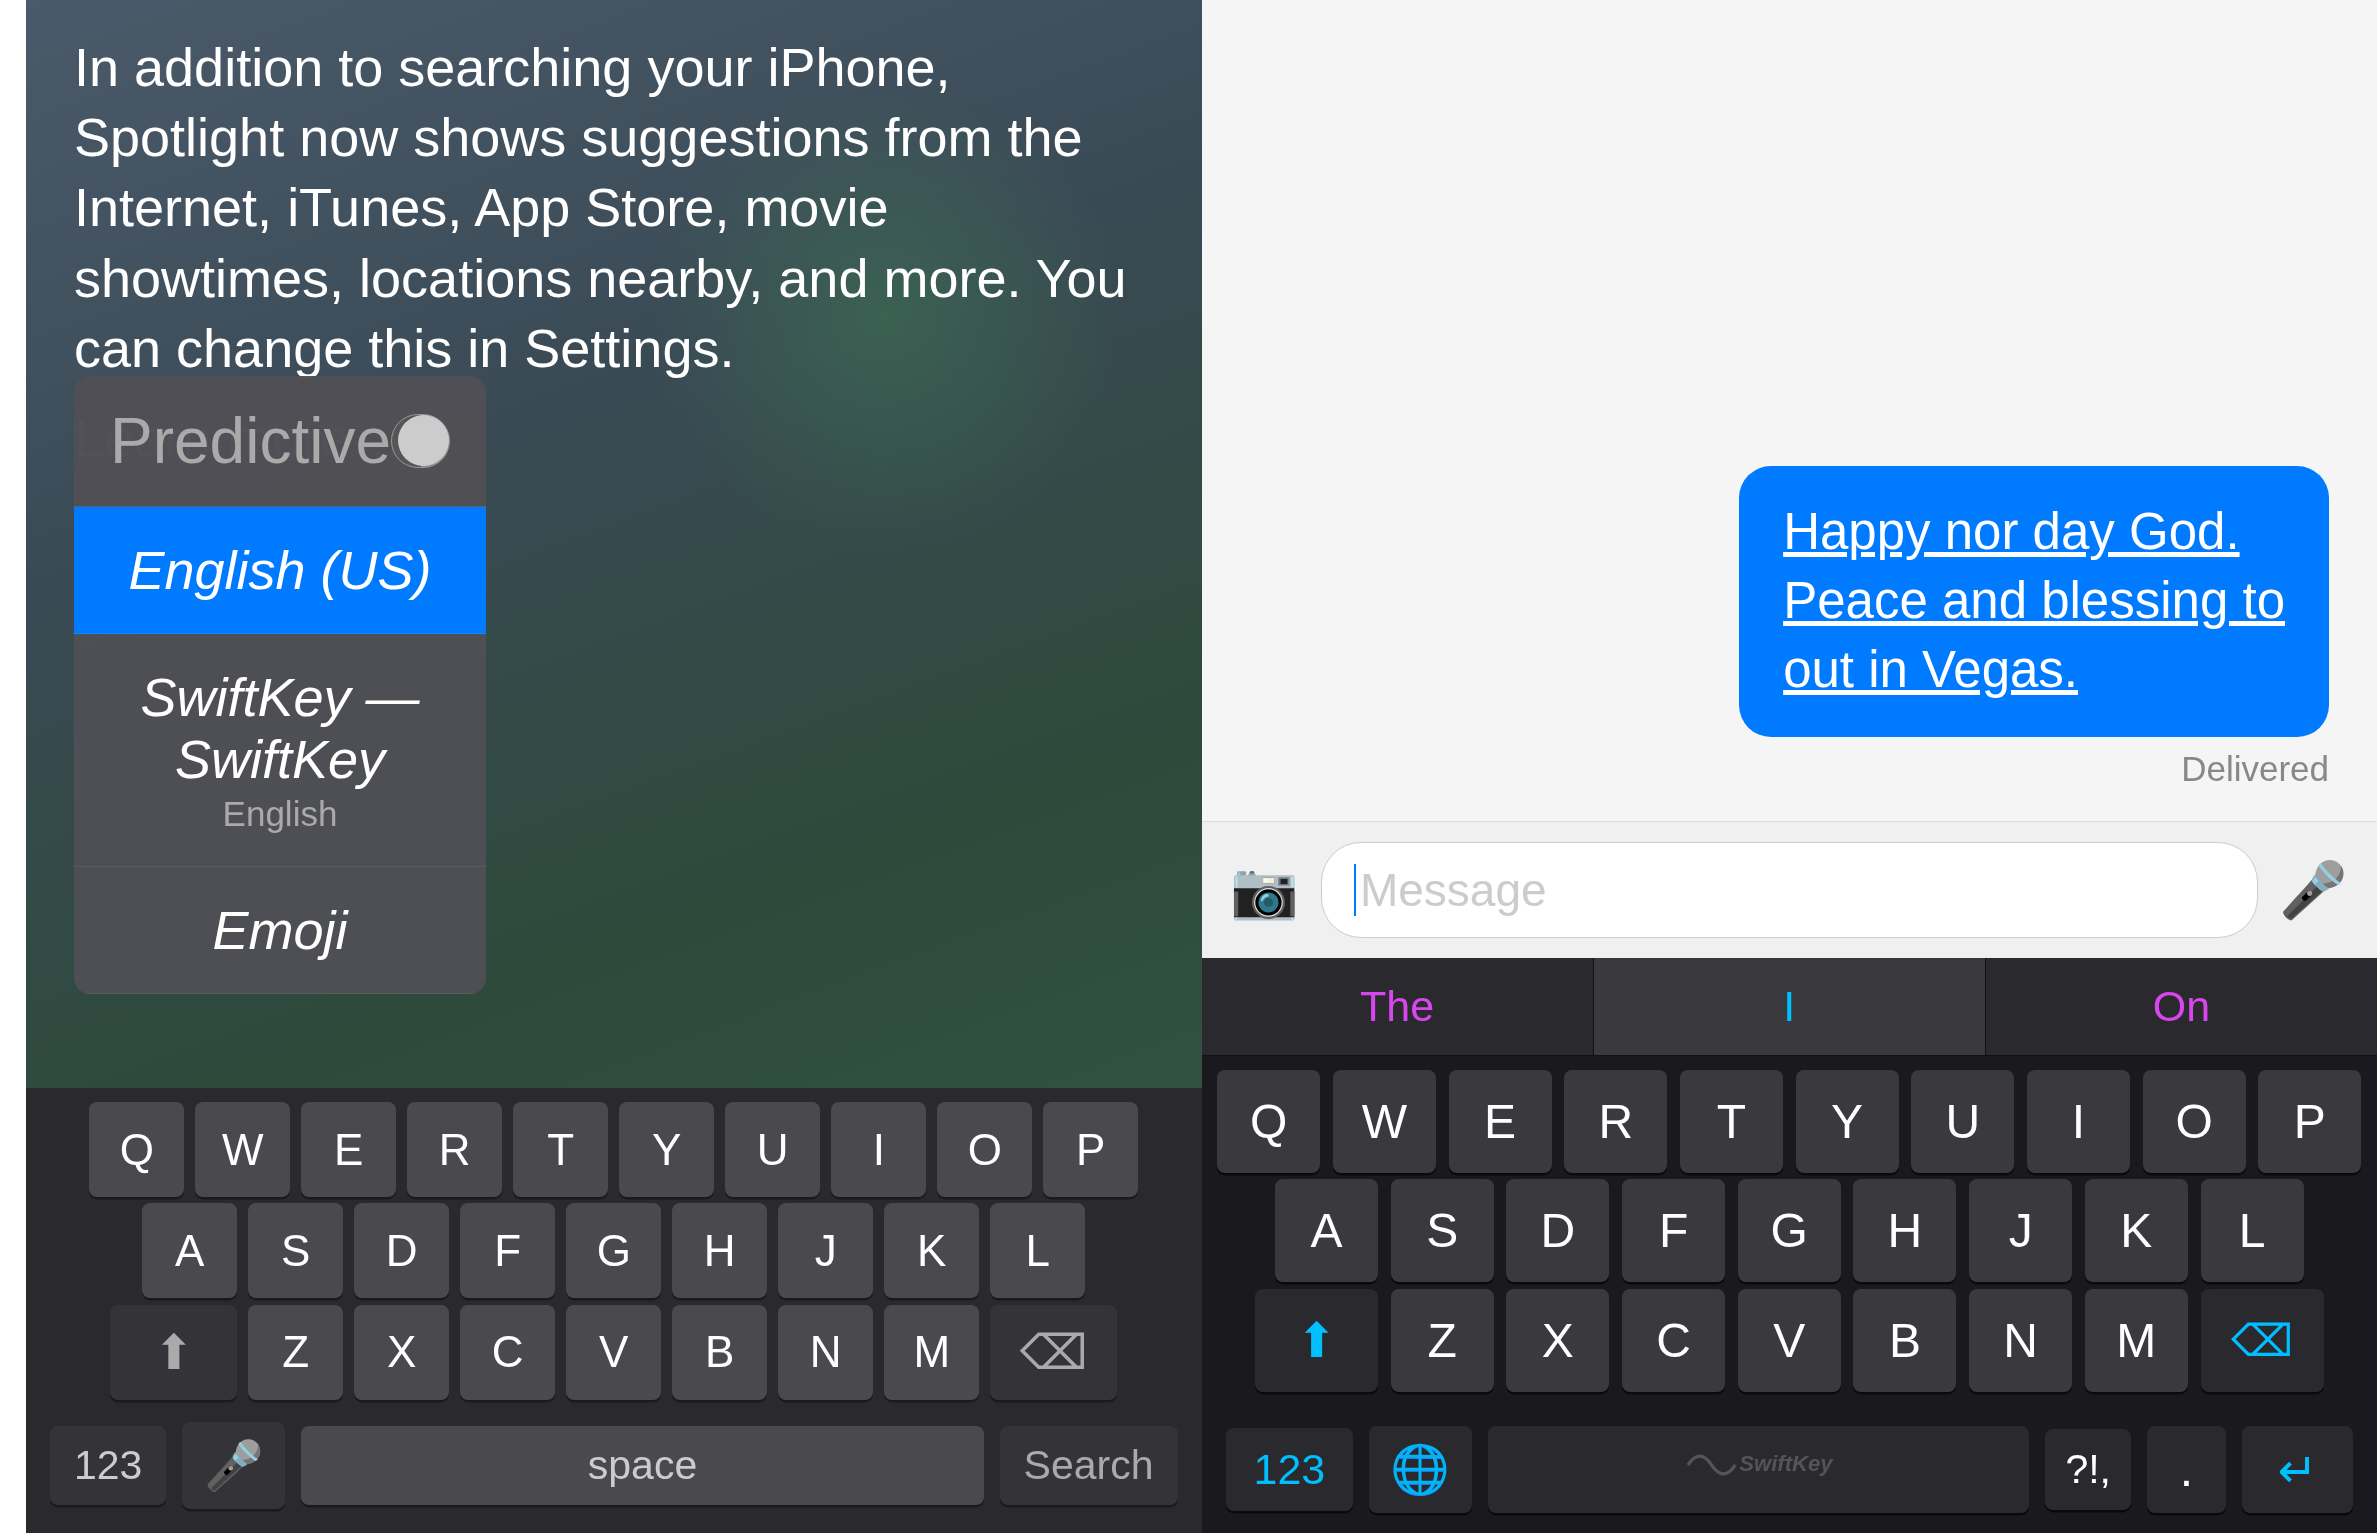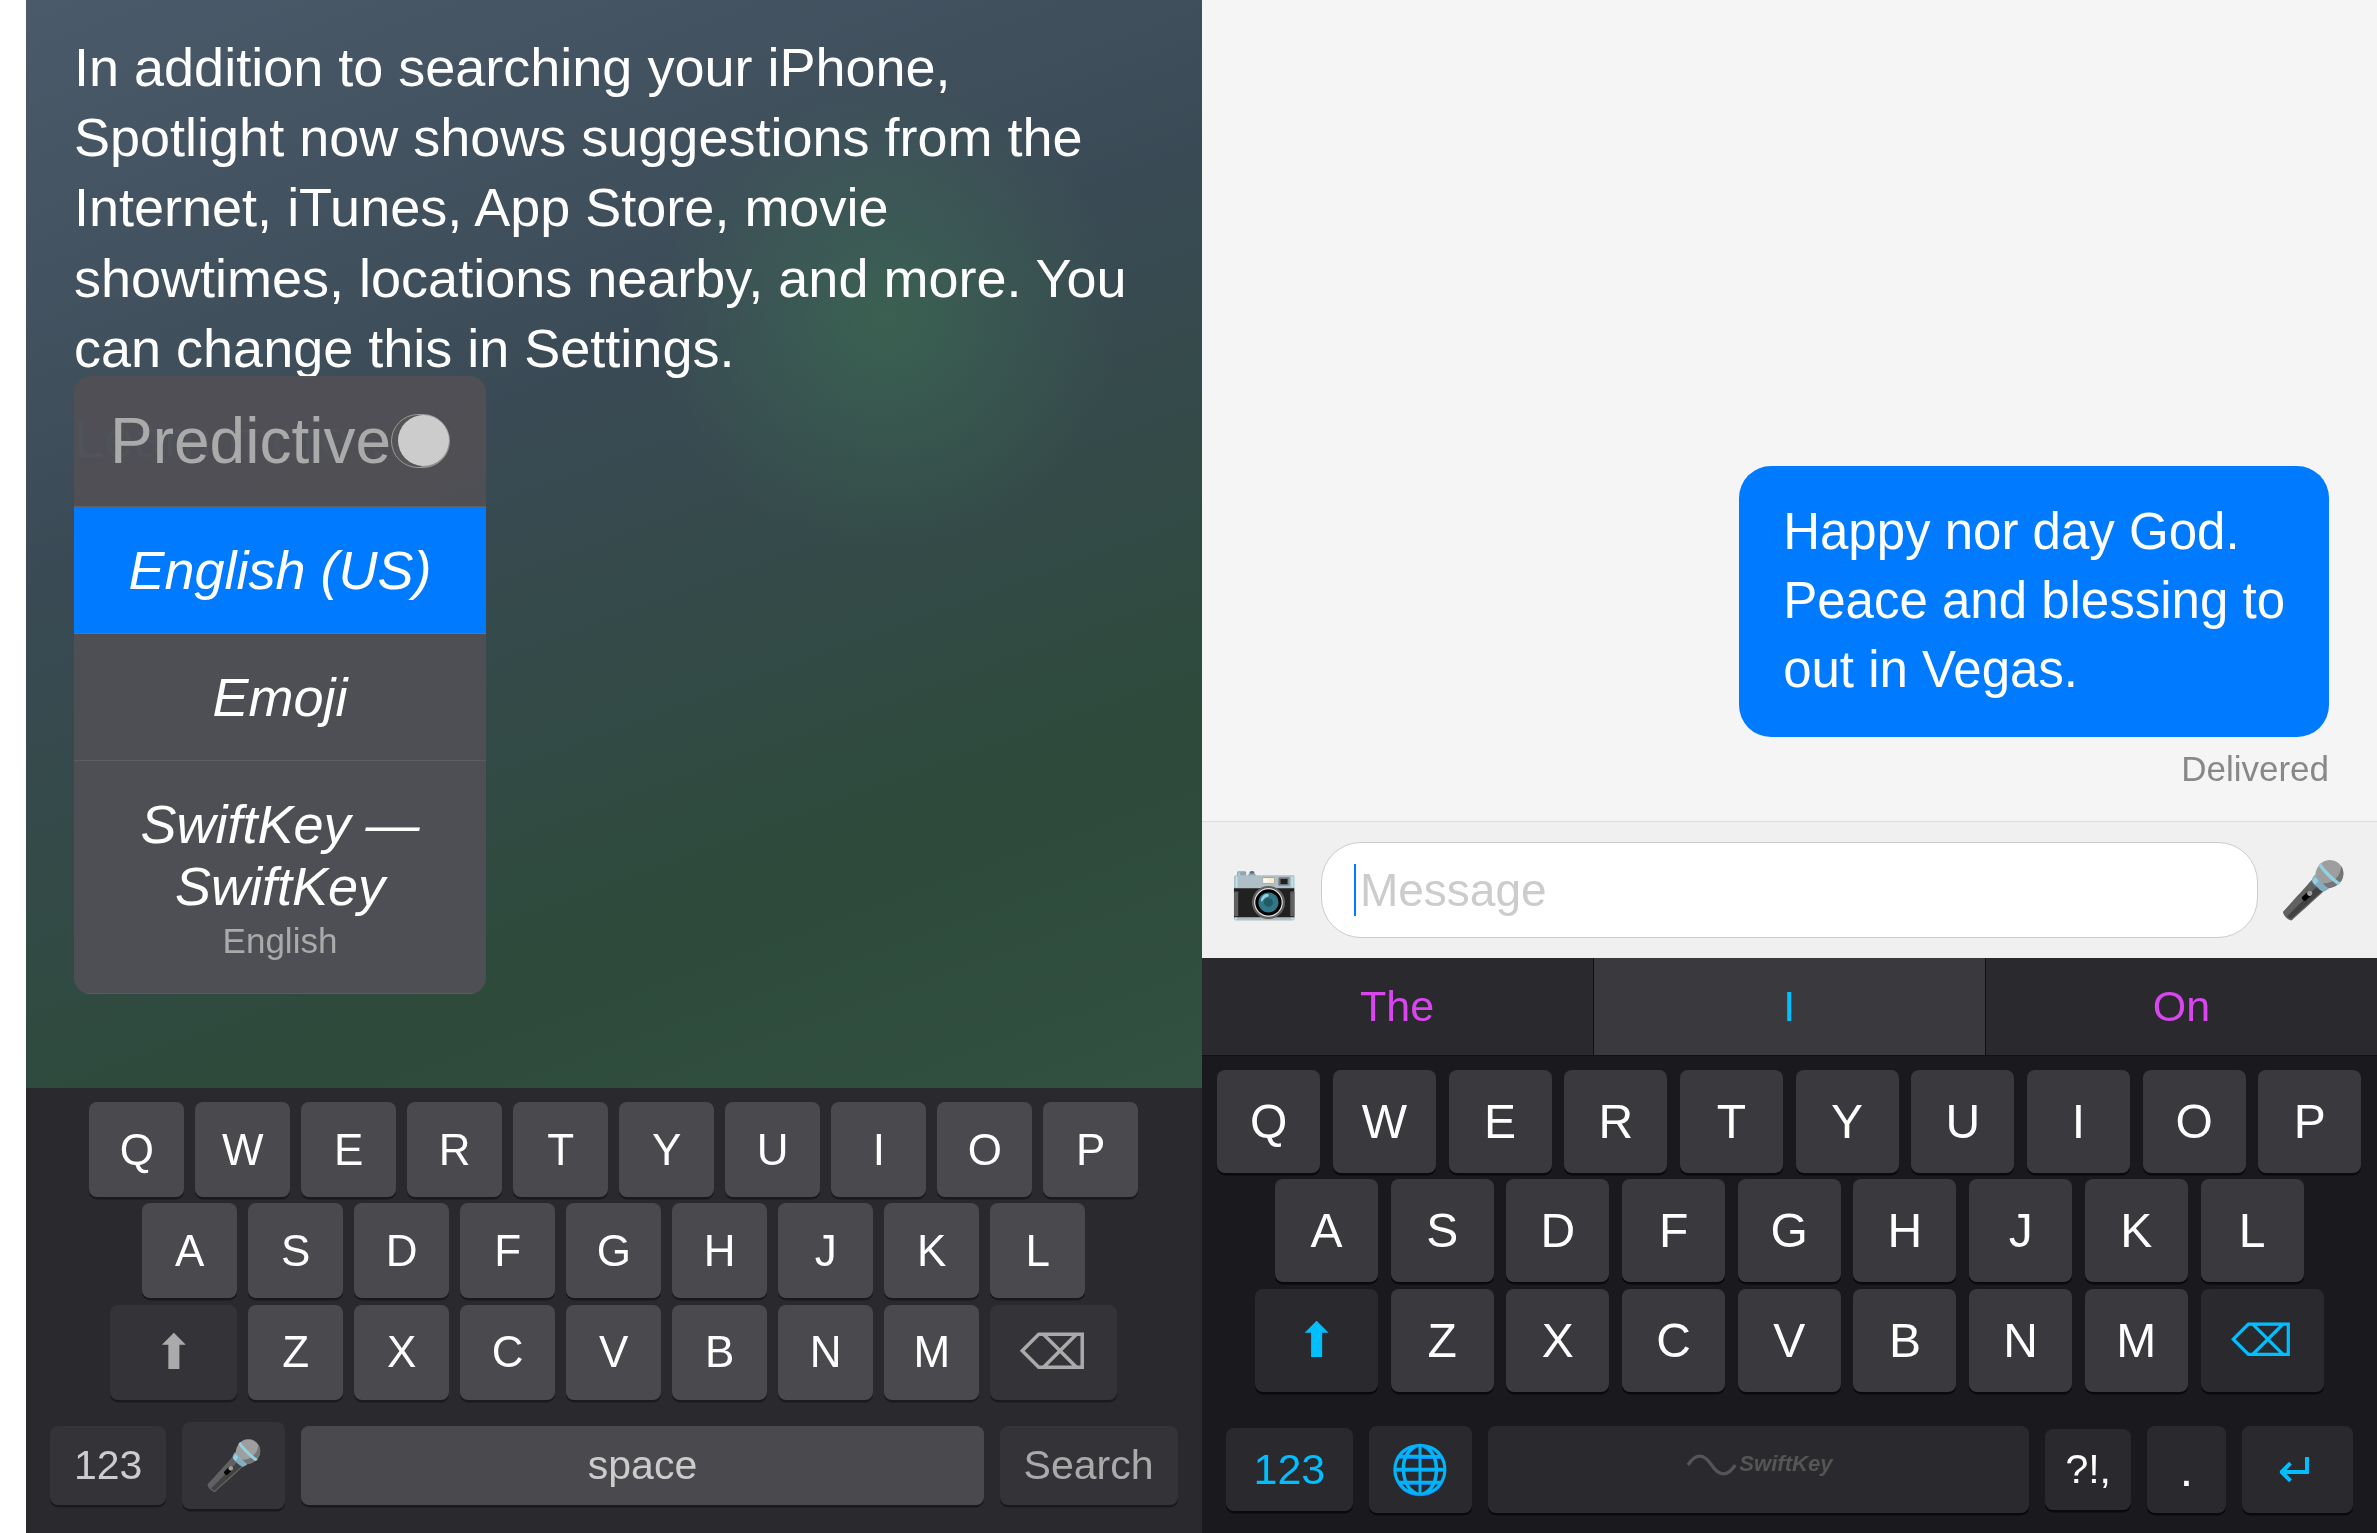--- a/index.html
+++ b/index.html
@@ -249,20 +249,21 @@
     .message-bubble {
       background: #007aff;
       color: white;
       border-radius: 32px;
       padding: 32px 44px;
       font-size: 51px;
       line-height: 1.35;
       max-width: 80%;
       align-self: flex-end;
       margin-bottom: 12px;
+      text-decoration: underline;
     }
 
     .delivered-text {
       color: #888888;
       font-size: 35px;
       text-align: right;
     }
 
     
     .message-input-bar {
@@ -486,25 +487,25 @@
     <div class="predictive-row">
       <span class="predictive-label">Predictive</span>
       <div class="toggle-switch">
         <div class="toggle-knob"></div>
       </div>
     </div>
     <div class="menu-item selected">
       <div class="menu-item-text">English (US)</div>
     </div>
     <div class="menu-item">
-      <div class="menu-item-text">Emoji</div>
-    </div>
-    <div class="menu-item">
       <div class="menu-item-text">SwiftKey — SwiftKey</div>
       <div class="menu-item-sub">English</div>
+    </div>
+    <div class="menu-item">
+      <div class="menu-item-text">Emoji</div>
     </div>
   </div>
 
   <div class="left-keyboard-area">
     <div class="left-keyboard">
       <div class="keyboard-row">
         <div class="key key-std">Q</div>
         <div class="key key-std">W</div>
         <div class="key key-std">E</div>
         <div class="key key-std">R</div>

